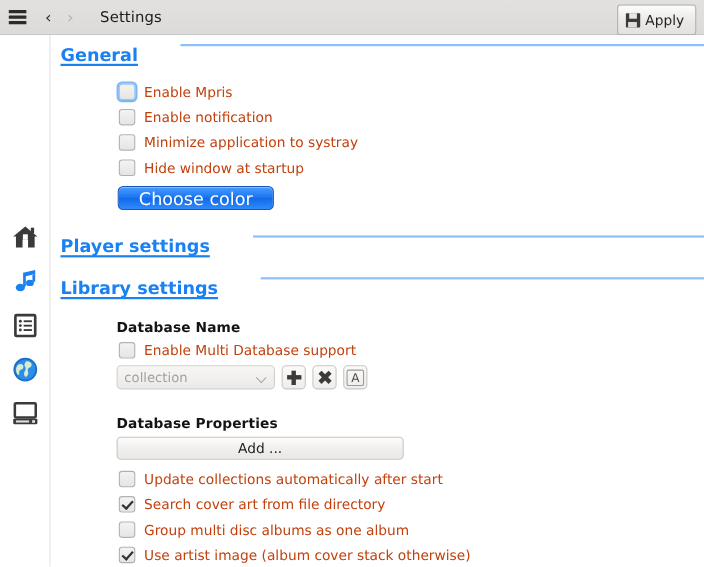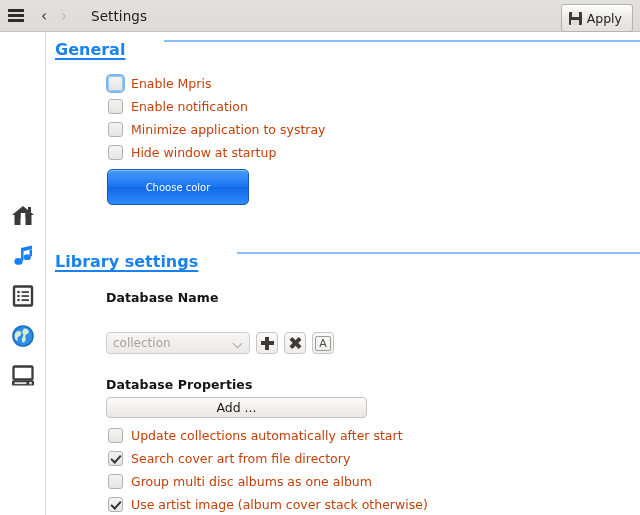--- a/index.html
+++ b/index.html
@@ -167,27 +167,27 @@
   }
   .cblabel {
     font-size: 12.5px;
     color: #c2410c;
     white-space: nowrap;
   }
 
   
   .color-btn {
     position: absolute;
-    height: 36px;
+    height: 22px;
     display: flex; align-items: center; justify-content: center;
     background: linear-gradient(to bottom, #4b9bff 0%, #1774ef 50%, #1169e8 51%, #2f8bfb 100%);
     border: 1px solid #1559b8;
     border-radius: 5px;
     color: #ffffff;
-    font-size: 10px;
+    font-size: 16px;
     cursor: pointer;
     box-shadow: inset 0 1px 0 rgba(255,255,255,0.35);
   }
 
   
   .combo {
     position: absolute;
     height: 22px;
     display: flex; align-items: center;
     padding: 0 6px;
@@ -354,28 +354,36 @@
     <span class="cbox"></span>
     <span class="cblabel">Minimize application to systray</span>
   </div>
   <div class="cbrow" style="left:62px; top:113px;">
     <span class="cbox"></span>
     <span class="cblabel">Hide window at startup</span>
   </div>
 
   <div class="color-btn" style="left:61px; top:137px; width:142px;">Choose color</div>
 
+  <div class="section-head" style="top:182px;">
+    <div class="label">Player settings</div>
+    <div class="rule"></div>
+  </div>
 
   <div class="section-head" style="top:220px;">
     <div class="label">Library settings</div>
     <div class="rule"></div>
   </div>
 
   <div class="field-label" style="left:60px; top:258px;">Database Name</div>
 
+  <div class="cbrow" style="left:62px; top:279px;">
+    <span class="cbox"></span>
+    <span class="cblabel">Enable Multi Database support</span>
+  </div>
 
   <div class="combo" style="left:60px; top:300px; width:144px;">
     <span>collection</span>
     <span class="arrow"></span>
   </div>
   <div class="sq-btn" style="left:210px; top:300px;">
     <span class="plus"></span>
   </div>
   <div class="sq-btn" style="left:238px; top:300px;">
     <span class="cross"></span>

